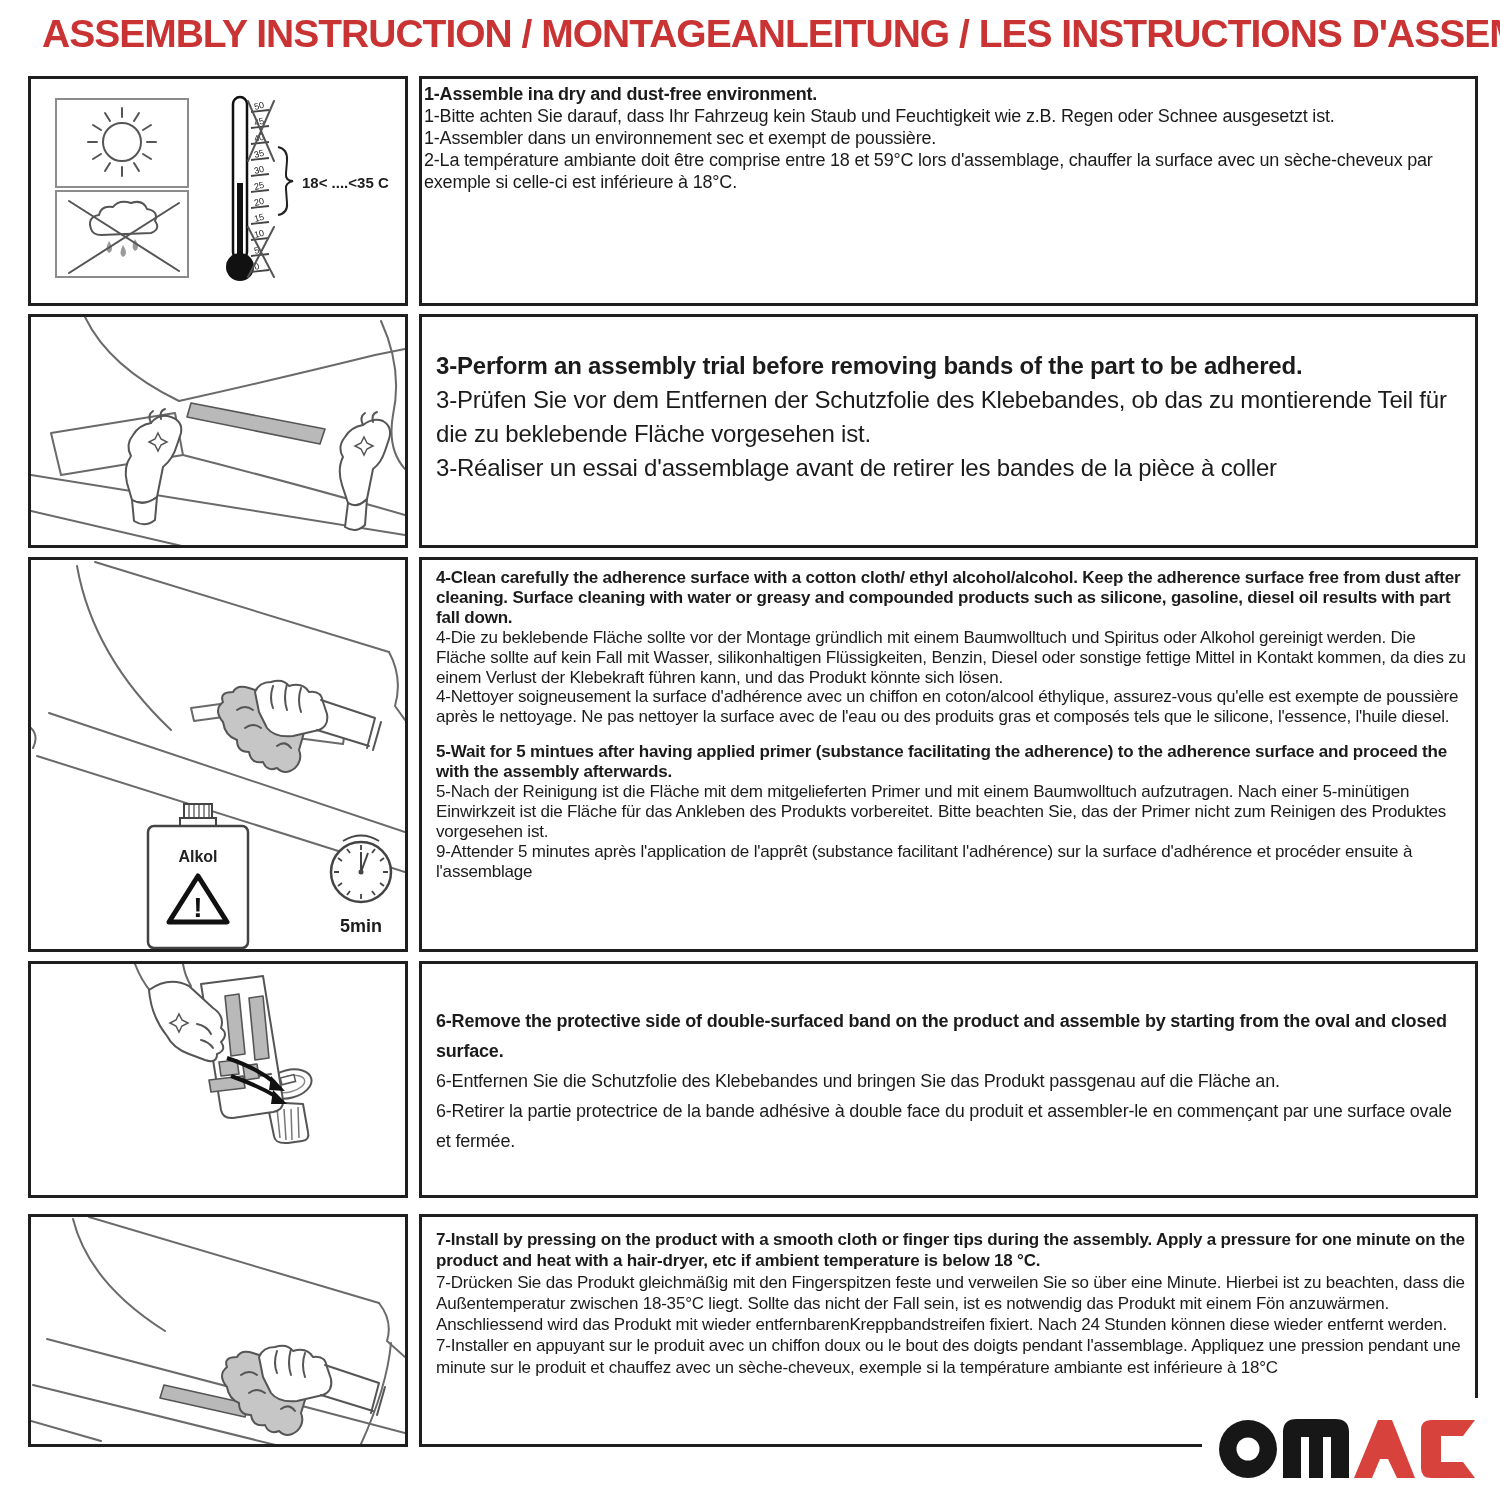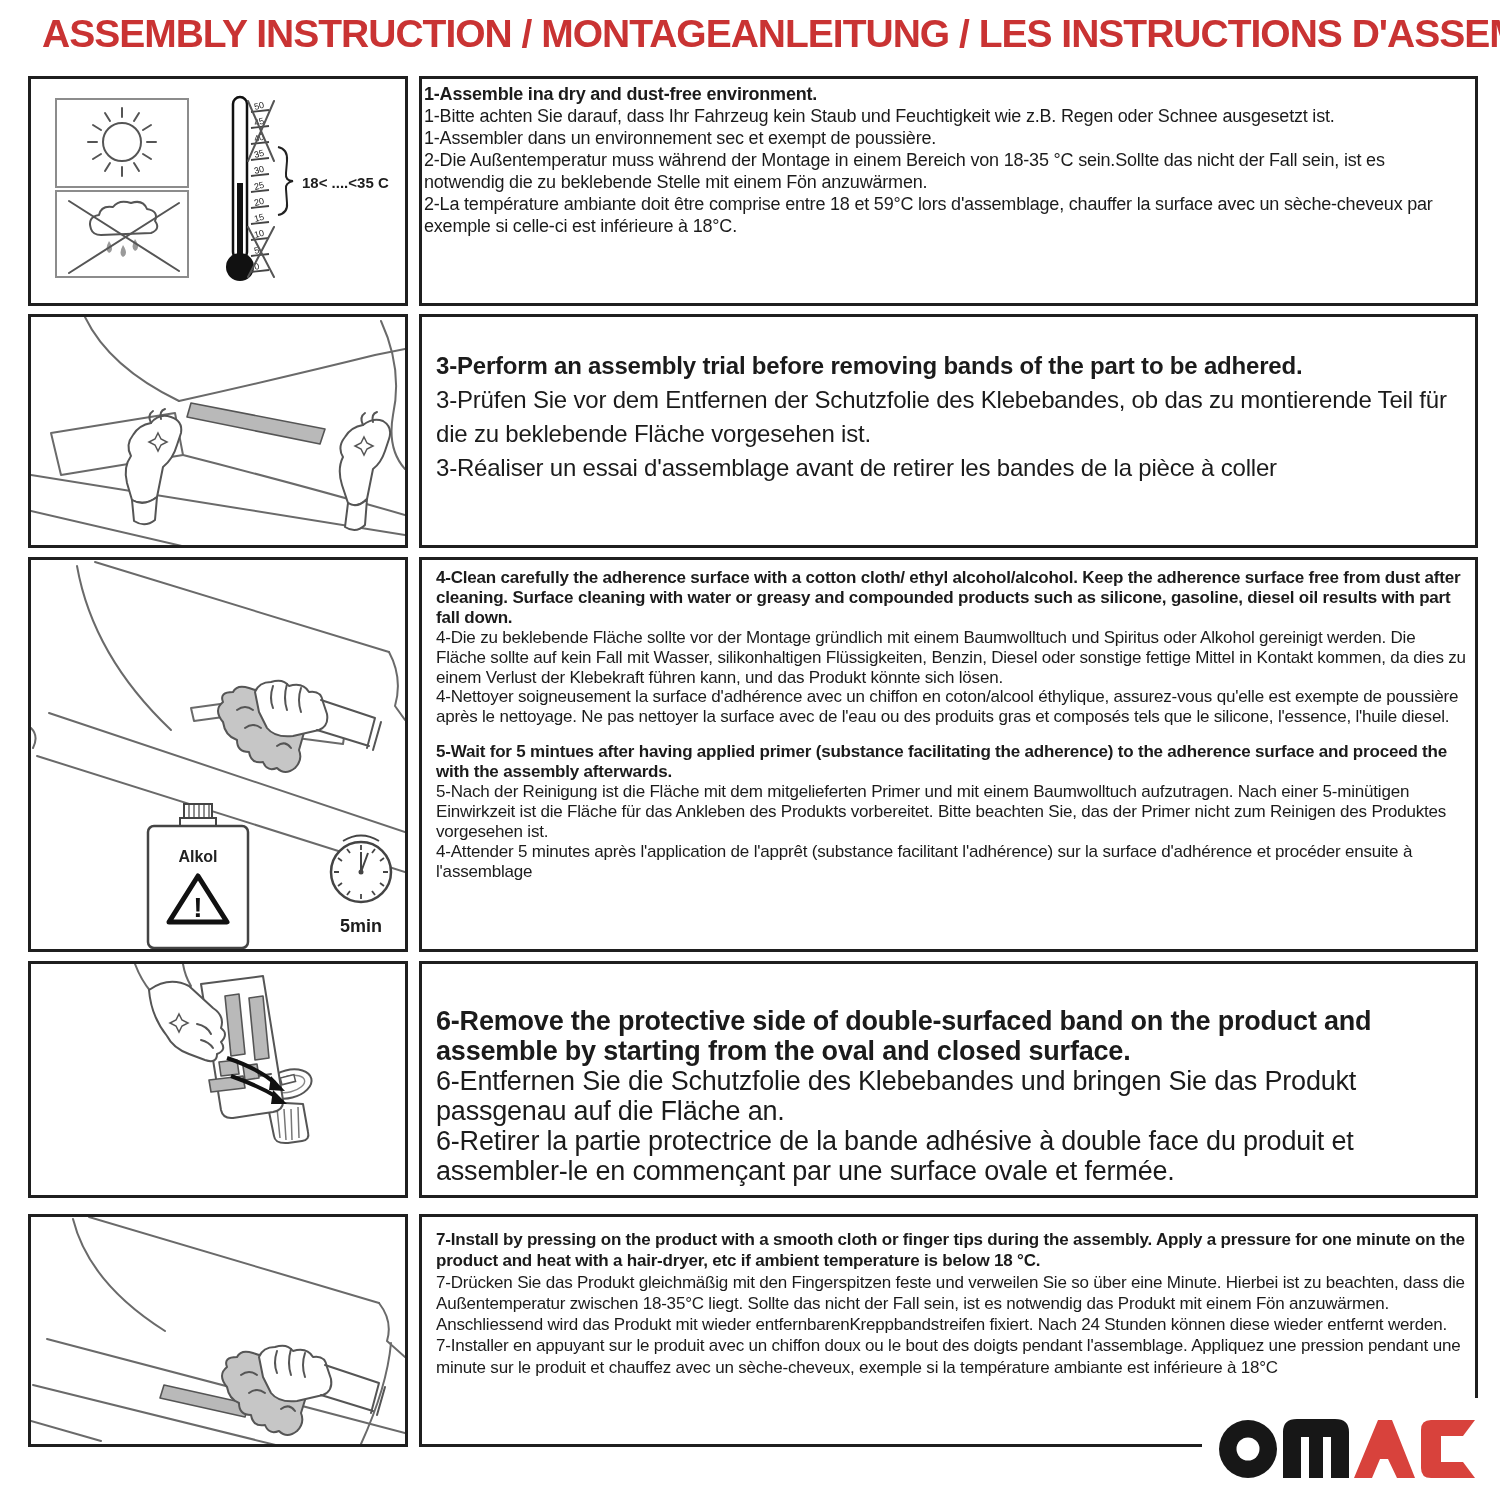--- a/index.html
+++ b/index.html
@@ -16,21 +16,21 @@
   .r3{top:557px;height:395px;}
   .r4{top:961px;height:237px;}
   .r5{top:1214px;height:233px;}
   .tbox p{margin:0;letter-spacing:-0.2px;}
   .b{font-weight:bold;}
   .t1{padding:4px 18px 0 2px;font-size:18px;line-height:22px;}
   .t1 .gap{margin-top:22px;}
   .t2{padding:32px 18px 0 14px;font-size:24px;line-height:34px;}
   .t3{padding:8px 6px 0 14px;font-size:17px;line-height:19.9px;}
   .t3 .gap{margin-top:15px;}
-  .t4{padding:42px 18px 0 14px;font-size:27px;line-height:30px;}
+  .t4{padding:42px 18px 0 14px;font-size:18px;line-height:30px;}
   .t5{padding:12px 4px 0 14px;font-size:17px;line-height:21.3px;}
   .illu svg{display:block;}
   .logo{position:absolute;left:1202px;top:1398px;width:292px;height:92px;background:#fff;
         display:flex;align-items:center;justify-content:center;}
   .ln{stroke:#6a6a6a;stroke-width:2;fill:none;stroke-linecap:round;stroke-linejoin:round;}
   .ln2{stroke:#555;stroke-width:2;fill:none;stroke-linecap:round;stroke-linejoin:round;}
   .wht{fill:#fff;stroke:#555;stroke-width:2;stroke-linejoin:round;}
   .gry{fill:#b9b9b9;stroke:#555;stroke-width:1.6;stroke-linejoin:round;}
   .cloth{fill:#c6c6c6;stroke:#555;stroke-width:2;stroke-linejoin:round;}
   .tick{stroke:#444;stroke-width:1.8;}
@@ -80,21 +80,20 @@
       <path class="ln2" d="M217,22 L243,82 M243,22 L217,82"></path>
       <path class="ln2" d="M217,148 L243,198 M243,148 L217,198"></path>
       <path d="M247,68 Q257,70 256,82 L255,94 Q254,102 262,102 Q254,104 255,110 L256,124 Q257,134 247,136" fill="none" stroke="#222" stroke-width="2"></path>
       <text x="271" y="109" font-size="15" font-weight="bold" fill="#1d1d1d">18&lt; ....&lt;35 C</text>
     </svg>
   </div>
   <div class="tbox r1 t1">
     <p class="b">1-Assemble ina dry and dust-free environment.</p>
     <p>1-Bitte achten Sie darauf, dass Ihr Fahrzeug kein Staub und Feuchtigkeit wie z.B. Regen oder Schnee ausgesetzt ist.</p>
     <p>1-Assembler dans un environnement sec et exempt de poussière.</p>
-    <p>2-Die Außentemperatur muss während der Montage in einem Bereich von 18-35 °C  sein.Sollte das nicht der Fall sein, ist es notwendig die zu beklebende Stelle mit einem Fön anzuwärmen.</p>
     <p>2-La température ambiante doit être comprise entre 18 et 59°C lors d'assemblage, chauffer la surface avec un sèche-cheveux par exemple si celle-ci est inférieure à 18°C.</p>
   </div>
 
   <div class="ibox r2 illu">
     <svg width="374" height="228" viewBox="0 0 374 228">
       <g class="ln">
         <path d="M54,0 Q78,50 148,84"></path>
         <path d="M148,84 Q255,60 344,38 L374,32"></path>
         <path d="M350,4 Q372,52 362,98 Q356,132 374,152"></path>
         <path d="M20,116 L144,96 L152,138 L30,158 Z"></path>
@@ -161,21 +160,21 @@
         <text x="330" y="372" text-anchor="middle" font-size="18" font-weight="bold" fill="#1d1d1d">5min</text>
       </g>
     </svg>
   </div>
   <div class="tbox r3 t3">
     <p class="b">4-Clean carefully the adherence surface with a cotton cloth/ ethyl alcohol/alcohol. Keep the adherence surface free from dust after cleaning. Surface cleaning with water or greasy and compounded products such as silicone, gasoline, diesel oil results with part fall down.</p>
     <p>4-Die zu beklebende Fläche sollte vor der Montage gründlich mit einem Baumwolltuch und Spiritus oder Alkohol gereinigt werden. Die Fläche sollte auf kein Fall mit Wasser, silikonhaltigen Flüssigkeiten, Benzin, Diesel oder sonstige fettige Mittel in Kontakt kommen, da dies zu einem Verlust der Klebekraft führen kann, und das Produkt könnte sich lösen.</p>
     <p>4-Nettoyer soigneusement la surface d'adhérence avec un chiffon en coton/alcool éthylique, assurez-vous qu'elle est exempte de poussière après le nettoyage. Ne pas nettoyer la surface avec de l'eau ou des produits gras et composés tels que le silicone, l'essence, l'huile diesel.</p>
     <p class="b gap">5-Wait for 5 mintues after having applied primer (substance facilitating the adherence) to the adherence surface and proceed the with the assembly afterwards.</p>
     <p>5-Nach der Reinigung ist die Fläche mit dem mitgelieferten Primer und mit einem Baumwolltuch aufzutragen. Nach einer 5-minütigen Einwirkzeit ist die Fläche für das Ankleben des Produkts vorbereitet. Bitte beachten Sie, das der Primer nicht zum Reinigen des Produktes vorgesehen ist.</p>
-    <p>4-Attender 5 minutes après l'application de l'apprêt (substance facilitant l'adhérence) sur la surface d'adhérence et procéder ensuite à l'assemblage</p>
+    <p>9-Attender 5 minutes après l'application de l'apprêt (substance facilitant l'adhérence) sur la surface d'adhérence et procéder ensuite à l'assemblage</p>
   </div>
 
   <div class="ibox r4 illu">
     <svg width="374" height="231" viewBox="0 0 374 231">
       <g>
         <path class="wht" d="M236,138 L243,172 Q244,180 257,179 L271,177 Q279,176 277,168 L272,140 Z"></path>
         <path d="M246,144 L249,174 M253,145 L255,176 M260,145 L261,176 M267,143 L268,174" stroke="#777" stroke-width="1.5" fill="none"></path>
         <g transform="rotate(-14 258 120)">
           <ellipse cx="258" cy="120" rx="23" ry="14" fill="#fff" stroke="#555" stroke-width="2"></ellipse>
           <ellipse cx="258" cy="120" rx="16" ry="8" fill="none" stroke="#888" stroke-width="1.4"></ellipse>

